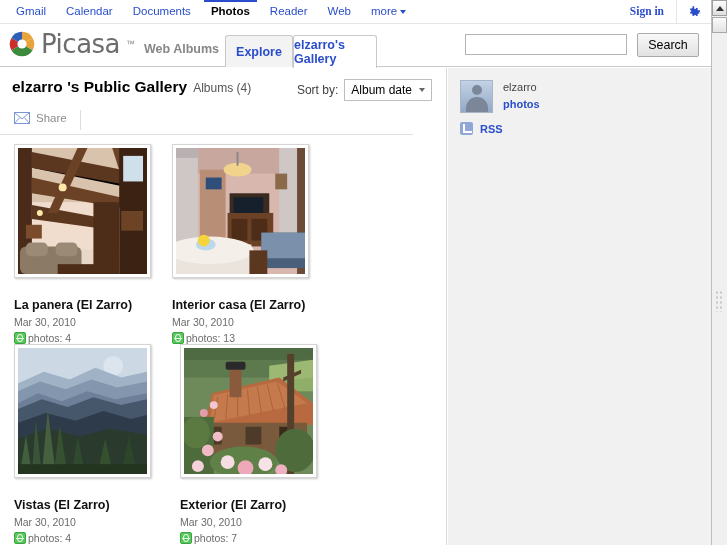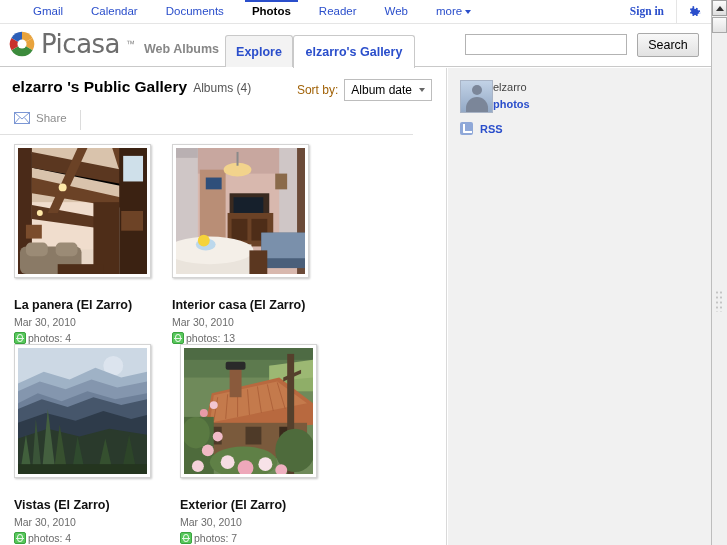--- a/index.html
+++ b/index.html
@@ -19,22 +19,22 @@
 
   
   #gbar {
     position: absolute; top: 0; left: 0;
     width: 711px; height: 24px;
     background: #ffffff;
     border-bottom: 1px solid #e5e5e5;
     box-sizing: border-box;
   }
   #gbar-links {
-    position: absolute; left: 23px; top: 0; height: 23px;
-    display: flex; align-items: center; gap: 8px;
+    position: absolute; left: 6px; top: 0; height: 23px;
+    display: flex; align-items: center; gap: 0px;
   }
   .gb-link {
     font-size: 11.5px;
     color: #2a4ecb;
     padding: 0 10px;
     line-height: 23px;
     text-decoration: none;
     white-space: nowrap;
     cursor: pointer;
   }
@@ -120,21 +120,21 @@
     cursor: pointer;
     border: 1px solid #c9c9c9;
     border-bottom: none;
     border-top-left-radius: 3px;
     border-top-right-radius: 3px;
     background: #f3f3f3;
     margin-left: 28px;
   }
   #tab-explore { left: 197px; width: 68px; }
   #tab-gallery {
-    left: 265px; width: 122px;
+    left: 265px; width: 84px;
     background: #ffffff;
     height: 33px;
   }
 
   #searchbox {
     position: absolute; right: 84px; top: 9px;
     width: 162px; height: 21px;
     border: 1px solid #b3b3b3;
     background: #fff;
     box-sizing: border-box;
@@ -174,21 +174,21 @@
     font-size: 15.5px; font-weight: bold; color: #000;
     white-space: nowrap;
   }
   #album-count {
     font-size: 12px; color: #555; margin-left: 6px; white-space: nowrap;
   }
   #sort-wrap {
     position: absolute; right: 14px; top: 11px;
     display: flex; align-items: center;
   }
-  #sort-label { font-size: 12px; color: #a16207; margin-right: 6px; }
+  #sort-label { font-size: 12px; color: #404040; margin-right: 6px; }
   #sort-select {
     border: 1px solid #bdbdbd;
     background: #fff;
     height: 20px;
     padding: 0 6px;
     font-size: 12px;
     color: #000;
     display: flex; align-items: center;
     cursor: pointer;
     white-space: nowrap;
@@ -281,21 +281,21 @@
 
   
   #sidebar {
     position: absolute; top: 68px; left: 448px;
     width: 263px; height: 477px;
     background: #f1f1f1;
     box-sizing: border-box;
   }
   #user-block {
     position: absolute; left: 12px; top: 12px;
-    display: flex; align-items: flex-start; 
+    display: flex; align-items: flex-start; gap: 10px;
   }
   #avatar {
     width: 33px; height: 33px;
     border: 1px solid #a9b4c6;
     background: linear-gradient(#c2d2e6, #93a9c6);
     position: relative; overflow: hidden; flex: none;
     box-sizing: border-box;
   }
   #avatar::before {
     content: "";

